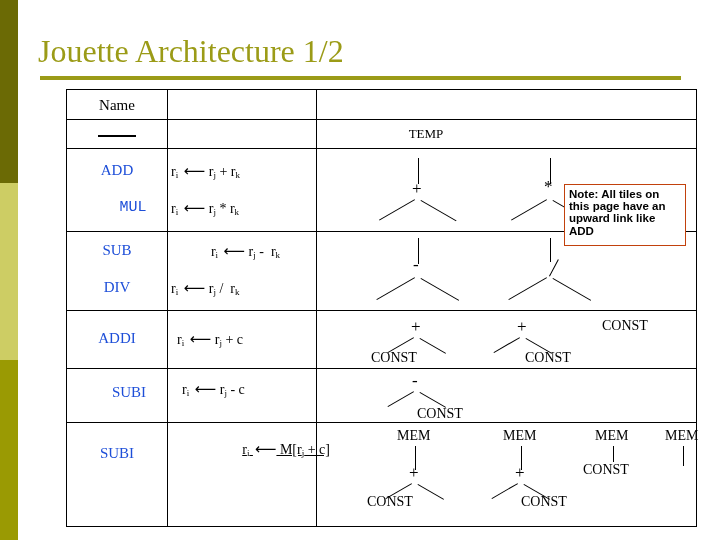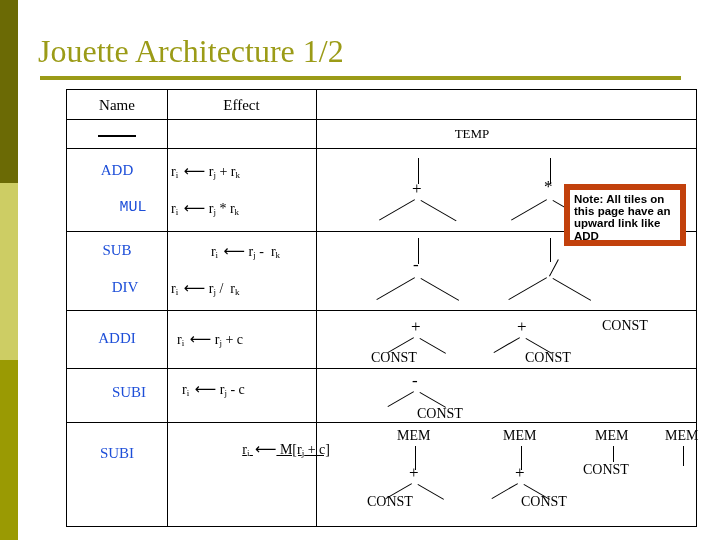--- a/index.html
+++ b/index.html
@@ -41,21 +41,21 @@
   
   .tree{position:absolute;}
   .stem{position:absolute;width:1px;background:#000;}
   .op{position:absolute;font-size:17px;line-height:1;color:#000;font-family:"Liberation Serif",serif;}
   .leg{position:absolute;height:1px;background:#000;transform-origin:0 0;}
   .lbl{position:absolute;font-size:14px;color:#000;white-space:nowrap;font-family:"Liberation Serif",serif;}
 
   
   .note{
     position:absolute;left:564px;top:184px;width:122px;height:62px;
-    border:6px solid #c2410c;background:#fff;box-sizing:border-box;
+    border:1px solid #c2410c;background:#fff;box-sizing:border-box;
     font-family:"Liberation Sans", sans-serif;font-weight:bold;font-size:11.5px;
     line-height:12.2px;color:#000;padding:3px 4px;
   }
 </style>
 </head>
 <body>
 
 <div class="sidebar">
   <div class="sb-a"></div>
   <div class="sb-b"></div>
@@ -71,27 +71,26 @@
   <div class="vline" style="left:249px;"></div>
 
   <div class="hline" style="top:29px;"></div>
   <div class="hline" style="top:58px;"></div>
   <div class="hline" style="top:141px;"></div>
   <div class="hline" style="top:220px;"></div>
   <div class="hline" style="top:278px;"></div>
   <div class="hline" style="top:332px;"></div>
 
   <div class="cell hdr" style="left:0;top:7px;width:100px;">Name</div>
-  <div class="cell hdr" style="left:100px;top:7px;width:149px;">Effect</div>
 
   <div class="cell dash-cell" style="left:0;top:36px;width:100px;">
     <span class="dashline"></span>
   </div>
   <div class="cell" style="left:100px;top:36px;width:149px;"></div>
-  <div class="cell lbl" style="left:249px;top:36px;width:220px;font-size:13px;text-align:center;position:absolute;padding-left:46px;">TEMP</div>
+  <div class="cell lbl" style="left:249px;top:36px;width:220px;font-size:13px;text-align:center;position:absolute;">TEMP</div>
 
   <div class="cell nm" style="left:0;top:72px;width:100px;">ADD</div>
   <div class="cell nm" style="left:16px;top:109px;width:100px;font-family:Liberation Mono, monospace;">MUL</div>
 
   <div class="cell eff" style="left:104px;top:72px;width:149px;text-align:left;">
     r<sub>i</sub> <span class="arrow">⟵</span> r<sub>j</sub> + r<sub>k</sub>
   </div>
   <div class="cell eff" style="left:104px;top:109px;width:149px;text-align:left;">
     r<sub>i</sub> <span class="arrow">⟵</span> r<sub>j</sub> * r<sub>k</sub>
   </div>
@@ -104,21 +103,21 @@
   </div>
 
   <div class="tree" style="left:438px;top:68px;width:90px;height:65px;">
     <div class="stem" style="left:45px;top:0;height:26px;"></div>
     <div class="op" style="left:39px;top:20px;">*</div>
     <div class="leg" style="left:42px;top:42px;width:41px;transform:rotate(150deg);"></div>
     <div class="leg" style="left:48px;top:42px;width:41px;transform:rotate(30deg);"></div>
   </div>
 
   <div class="cell nm" style="left:0;top:152px;width:100px;">SUB</div>
-  <div class="cell nm" style="left:8px;top:189px;width:100px;">DIV</div>
+  <div class="cell nm" style="left:0;top:189px;width:100px;">DIV</div>
 
   <div class="cell eff" style="left:104px;top:152px;width:149px;text-align:center;">
     r<sub>i</sub> <span class="arrow">⟵</span> r<sub>j</sub> -&nbsp; r<sub>k</sub>
   </div>
   <div class="cell eff" style="left:104px;top:189px;width:149px;text-align:left;">
     r<sub>i</sub> <span class="arrow">⟵</span> r<sub>j</sub> /&nbsp; r<sub>k</sub>
   </div>
 
   <div class="tree" style="left:306px;top:148px;width:90px;height:68px;">
     <div class="stem" style="left:45px;top:0;height:26px;"></div>

